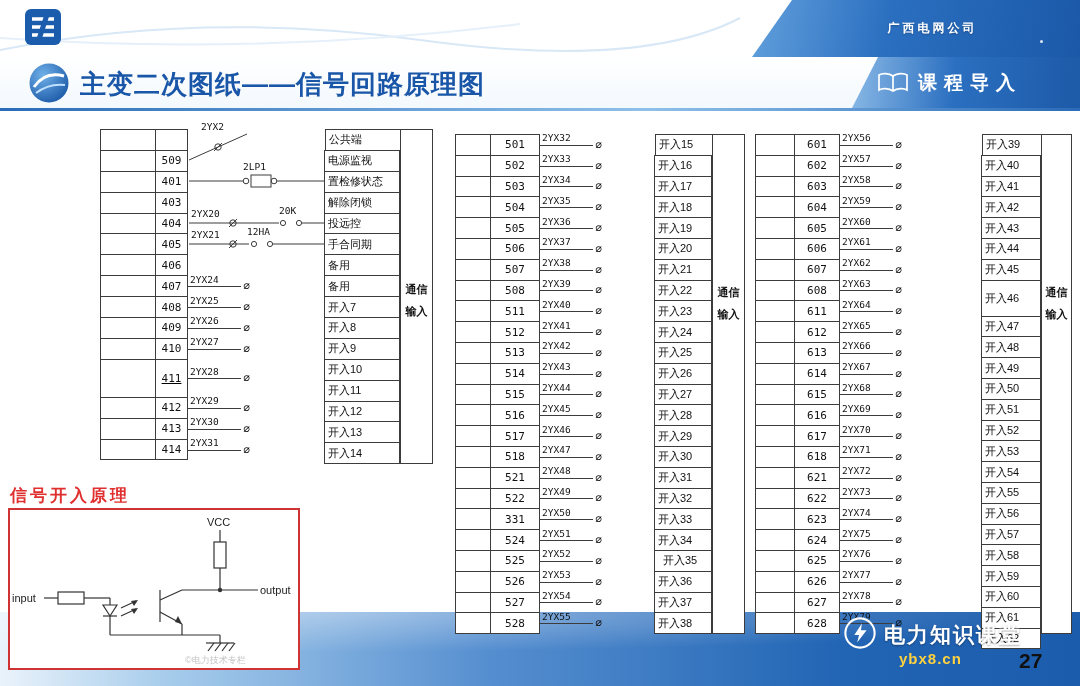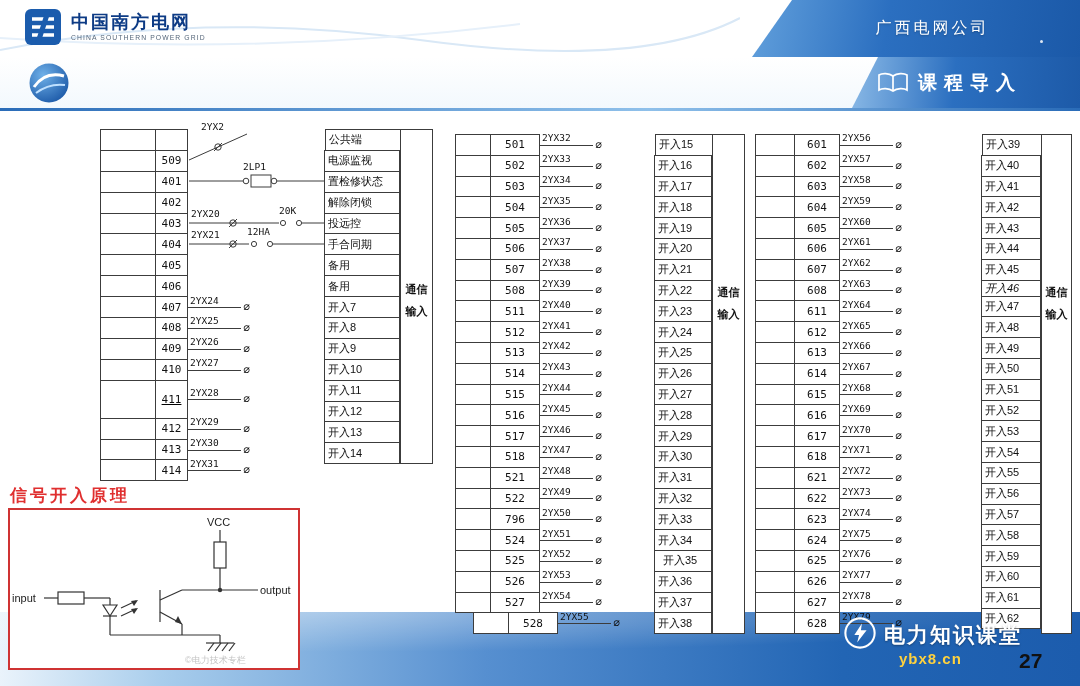--- a/index.html
+++ b/index.html
@@ -9,21 +9,21 @@
   
   .top-bar{position:absolute;left:0;top:0;width:1080px;height:57px;background:#fff;z-index:3}
   .deco-curves{position:absolute;left:0;top:0}
   .logo{position:absolute;left:24px;top:8px;display:flex;align-items:center;gap:9px}
   .logo-cn{font-size:18px;font-weight:bold;color:#0d3b85;letter-spacing:2px;line-height:1.1}
   .logo-en{font-size:6.8px;color:#56677a;letter-spacing:1.1px;margin-top:2px}
   .top-right{position:absolute;right:0;top:0;height:57px;width:350px;box-sizing:border-box;
     background:linear-gradient(100deg,#6aa7e0 0%,#2b6fc0 45%,#1b59a8 100%);
     clip-path:polygon(62px 0,100% 0,100% 100%,22px 100%);
     display:flex;align-items:center;justify-content:center;padding-left:55px}
-  .company{color:#fff;font-size:16px;font-weight:normal;letter-spacing:3px;text-shadow:0 1px 2px rgba(0,0,0,.25)}
+  .company{color:#fff;font-size:12px;font-weight:bold;letter-spacing:3px;text-shadow:0 1px 2px rgba(0,0,0,.25)}
   .dot{position:absolute;border-radius:50%;background:rgba(255,255,255,.85);z-index:4}
 
   
   .title-bar{position:absolute;left:0;top:57px;width:1080px;height:54px;z-index:3;
     background:linear-gradient(180deg,#ffffff,#f2f8fd)}
   .title-bar::after{content:"";position:absolute;left:0;bottom:0;width:100%;height:3px;
     background:linear-gradient(90deg,#2a6cb8,#8fc0ea 60%,#2a6cb8)}
   .title-icon{position:absolute;left:28px;top:5px}
   .page-title{position:absolute;left:80px;top:10px;margin:0;font-size:26px;font-weight:bold;
     color:#1956a8;letter-spacing:1px}
@@ -88,44 +88,41 @@
     <svg class="deco-curves" width="740" height="57">
       <path d="M0 50 Q 200 10 420 40 T 740 18" stroke="#d9e8f6" fill="none" stroke-width="2"></path>
       <path d="M0 38 Q 260 56 520 24" stroke="#e6f0fa" fill="none" stroke-width="2"></path>
     </svg>
     <div class="logo">
       <svg width="38" height="38" viewBox="0 0 38 38">
         <rect x="1" y="1" width="36" height="36" rx="6" fill="#1b5cad"></rect>
         <path d="M8 11 h22 M8 19 h22 M8 27 h22" stroke="#fff" stroke-width="3.4"></path>
         <rect x="16.5" y="1" width="5" height="36" fill="#1b5cad" transform="rotate(18 19 19)"></rect>
       </svg>
-      <div>
-        <div class="logo-cn">中国南方电网</div>
-        <div class="logo-en">CHINA SOUTHERN POWER GRID</div>
-      </div>
     </div>
     <div class="top-right">
       <span class="company">广西电网公司</span>
     </div>
     <span class="dot" style="left:760px;top:12px;width:3px;height:3px"></span>
     <span class="dot" style="left:1040px;top:40px;width:3px;height:3px"></span>
   </div>
 
   <div class="title-bar">
     <svg class="title-icon" width="42" height="42" viewBox="0 0 42 42">
       <defs>
         <radialGradient id="tg" cx="35%" cy="30%" r="80%">
           <stop offset="0%" stop-color="#6fb0e8"></stop>
             <stop offset="100%" stop-color="#1a57a6"></stop>
         </radialGradient>
       </defs>
       <circle cx="21" cy="21" r="19.5" fill="url(#tg)"></circle>
       <path d="M6 25 Q 17 9 36 14" stroke="#fff" fill="none" stroke-width="3"></path>
       <path d="M8 31 Q 21 21 37 23" stroke="#bfe0ff" fill="none" stroke-width="2"></path>
     </svg>
+    <h1 class="page-title">主变二次图纸——信号回路原理图</h1>
     <div class="badge">
       <svg width="34" height="24" viewBox="0 0 34 24">
         <path d="M17 5 C13 2, 6 2, 3 4 L3 19 C6 17, 13 17, 17 20 C21 17, 28 17, 31 19 L31 4 C28 2, 21 2, 17 5 Z" fill="none" stroke="#fff" stroke-width="1.7"></path>
         <line x1="17" y1="5" x2="17" y2="20" stroke="#fff" stroke-width="1.7"></line>
       </svg>
       <span class="badge-text">课程导入</span>
     </div>
   </div>
 
   <div class="bottom-band"></div>
@@ -137,25 +134,20 @@
         <div class="wire" style="width: 62px;"></div>
       </div>
       <div class="t-row" style="height: 21.9px; margin-top: -1px;">
         <div class="cell" style="width: 56px;"></div>
         <div class="cell num" style="width: 33px;">509</div>
         <div class="wire" style="width: 62px;"></div>
       </div>
       <div class="t-row" style="height: 21.9px; margin-top: -1px;">
         <div class="cell" style="width: 56px;"></div>
         <div class="cell num" style="width: 33px;">401</div>
-        <div class="wire" style="width: 62px;"></div>
-      </div>
-      <div class="t-row" style="height: 21.9px; margin-top: -1px;">
-        <div class="cell" style="width: 56px;"></div>
-        <div class="cell num" style="width: 33px;">402</div>
         <div class="wire" style="width: 62px;"></div>
       </div>
       <div class="t-row" style="height: 21.9px; margin-top: -1px;">
         <div class="cell" style="width: 56px;"></div>
         <div class="cell num" style="width: 33px;">403</div>
         <div class="wire" style="width: 62px;"></div>
       </div>
       <div class="t-row" style="height: 21.9px; margin-top: -1px;">
         <div class="cell" style="width: 56px;"></div>
         <div class="cell num" style="width: 33px;">404</div>
@@ -460,21 +452,21 @@
         <div class="cell" style="width: 36px;"></div>
         <div class="cell num" style="width: 50px;">522</div>
         <div class="wire" style="width: 62px;">
           <span class="wline"></span>
           <span class="wlabel">2YX49</span>
           <span class="wmark">⌀</span>
         </div>
       </div>
       <div class="t-row" style="height: 21.8px; margin-top: -1px;">
         <div class="cell" style="width: 36px;"></div>
-        <div class="cell num" style="width: 50px;">796</div>
+        <div class="cell num" style="width: 50px;">331</div>
         <div class="wire" style="width: 62px;">
           <span class="wline"></span>
           <span class="wlabel">2YX50</span>
           <span class="wmark">⌀</span>
         </div>
       </div>
       <div class="t-row" style="height: 21.8px; margin-top: -1px;">
         <div class="cell" style="width: 36px;"></div>
         <div class="cell num" style="width: 50px;">524</div>
         <div class="wire" style="width: 62px;">
@@ -503,21 +495,21 @@
       </div>
       <div class="t-row" style="height: 21.8px; margin-top: -1px;">
         <div class="cell" style="width: 36px;"></div>
         <div class="cell num" style="width: 50px;">527</div>
         <div class="wire" style="width: 62px;">
           <span class="wline"></span>
           <span class="wlabel">2YX54</span>
           <span class="wmark">⌀</span>
         </div>
       </div>
-      <div class="t-row" style="height: 21.8px; margin-top: -1px; margin-left: 18px;">
+      <div class="t-row" style="height: 21.8px; margin-top: -1px;">
         <div class="cell" style="width: 36px;"></div>
         <div class="cell num" style="width: 50px;">528</div>
         <div class="wire" style="width: 62px;">
           <span class="wline"></span>
           <span class="wlabel">2YX55</span>
           <span class="wmark">⌀</span>
         </div>
       </div>
     </div>
   <div id="device2" class="device" style="left: 655px; top: 134px;">
@@ -772,21 +764,21 @@
     </div>
   <div id="device3" class="device" style="left: 982px; top: 134px;">
       <div>
         <div class="cell dlabel" style="width: 60px; height: 21.8px;">开入39</div>
         <div class="cell dlabel" style="width: 60px; height: 21.8px; margin-top: -1px;">开入40</div>
         <div class="cell dlabel" style="width: 60px; height: 21.8px; margin-top: -1px;">开入41</div>
         <div class="cell dlabel" style="width: 60px; height: 21.8px; margin-top: -1px;">开入42</div>
         <div class="cell dlabel" style="width: 60px; height: 21.8px; margin-top: -1px;">开入43</div>
         <div class="cell dlabel" style="width: 60px; height: 21.8px; margin-top: -1px;">开入44</div>
         <div class="cell dlabel" style="width: 60px; height: 21.8px; margin-top: -1px;">开入45</div>
-        <div class="cell dlabel" style="width: 60px; height: 17px; margin-top: -1px; font-style: italic;">开入46</div>
+        <div class="cell dlabel" style="width: 60px; height: 37px; margin-top: -1px;">开入46</div>
         <div class="cell dlabel" style="width: 60px; height: 21.8px; margin-top: -1px;">开入47</div>
         <div class="cell dlabel" style="width: 60px; height: 21.8px; margin-top: -1px;">开入48</div>
         <div class="cell dlabel" style="width: 60px; height: 21.8px; margin-top: -1px;">开入49</div>
         <div class="cell dlabel" style="width: 60px; height: 21.8px; margin-top: -1px;">开入50</div>
         <div class="cell dlabel" style="width: 60px; height: 21.8px; margin-top: -1px;">开入51</div>
         <div class="cell dlabel" style="width: 60px; height: 21.8px; margin-top: -1px;">开入52</div>
         <div class="cell dlabel" style="width: 60px; height: 21.8px; margin-top: -1px;">开入53</div>
         <div class="cell dlabel" style="width: 60px; height: 21.8px; margin-top: -1px;">开入54</div>
         <div class="cell dlabel" style="width: 60px; height: 21.8px; margin-top: -1px;">开入55</div>
         <div class="cell dlabel" style="width: 60px; height: 21.8px; margin-top: -1px;">开入56</div>

